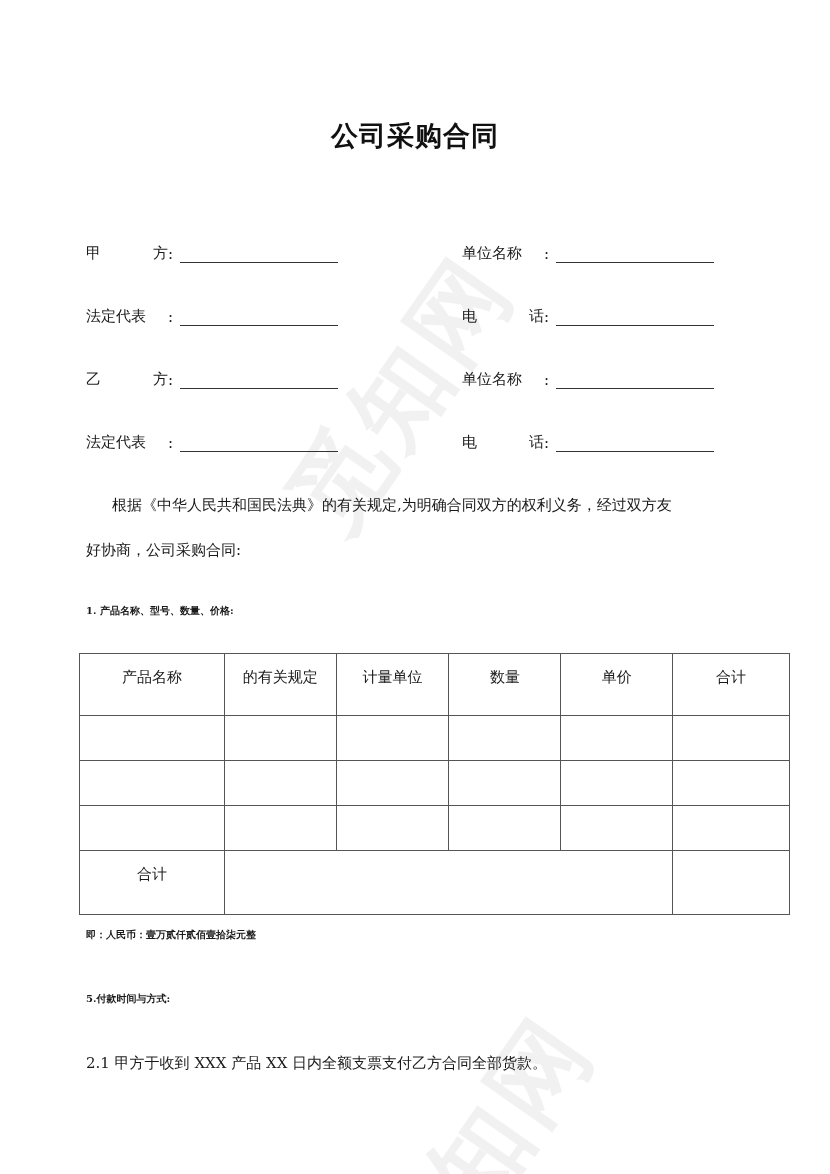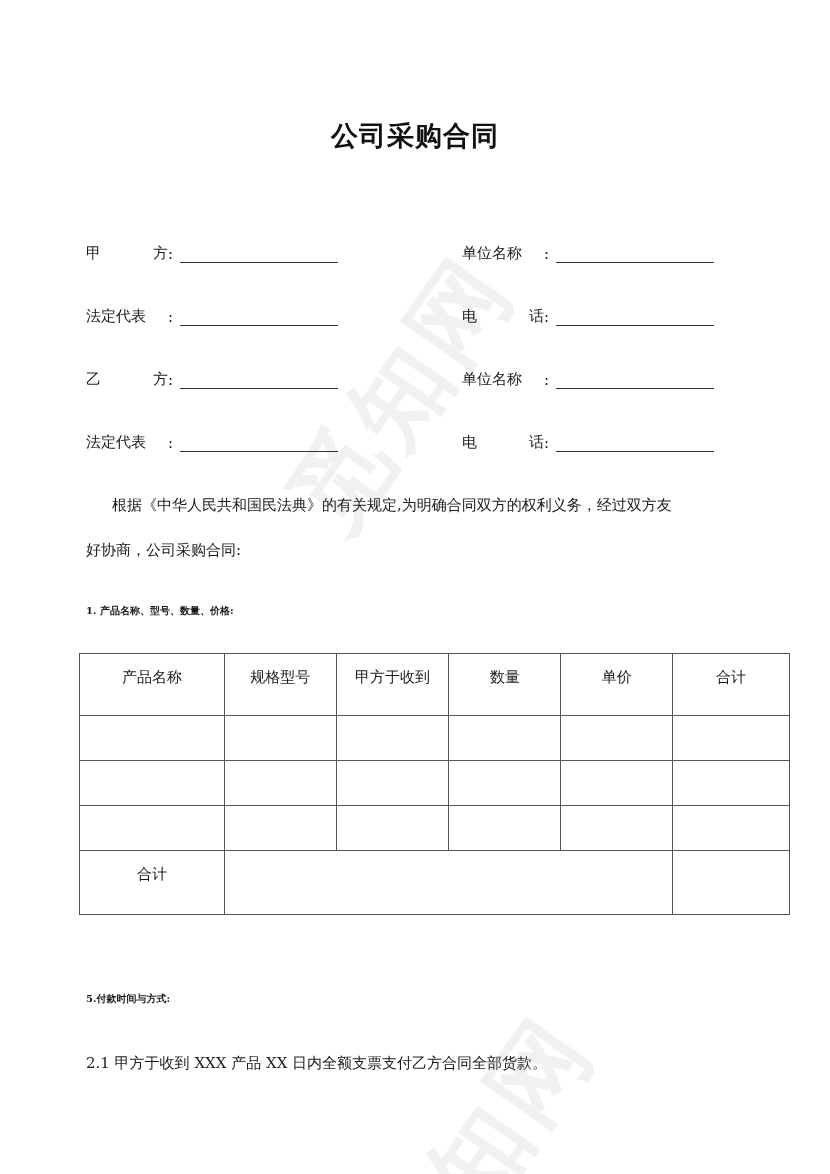--- a/index.html
+++ b/index.html
@@ -105,22 +105,22 @@
       <col style="width:145px">
         <col style="width:112px">
         <col style="width:113px">
       <col style="width:112px">
         <col style="width:112px">
         <col style="width:117px">
     </colgroup>
     <tbody>
         <tr class="hdr">
       <td>产品名称</td>
-      <td>规格型号</td>
-      <td>甲方于收到</td>
+      <td>的有关规定</td>
+      <td>计量单位</td>
       <td>数量</td>
       <td>单价</td>
       <td>合计</td>
     </tr>
     <tr class="row">
       <td></td>
       <td></td>
       <td></td>
       <td></td>
       <td></td>
@@ -143,17 +143,18 @@
       <td></td>
     </tr>
     <tr class="total">
       <td>合计</td>
       <td colspan="4"></td>
       <td></td>
     </tr>
   </tbody>
     </table>
 
+  <div class="h1" style="top:928px;">即：人民币：壹万贰仟贰佰壹拾柒元整</div>
 
   <div class="h1" style="top:992px;">5.付款时间与方式:</div>
   <div class="para" style="top:1053px;">2.1 甲方于收到 XXX 产品 XX 日内全额支票支付乙方合同全部货款。</div>
 
 </div>
 
 </body></html>

